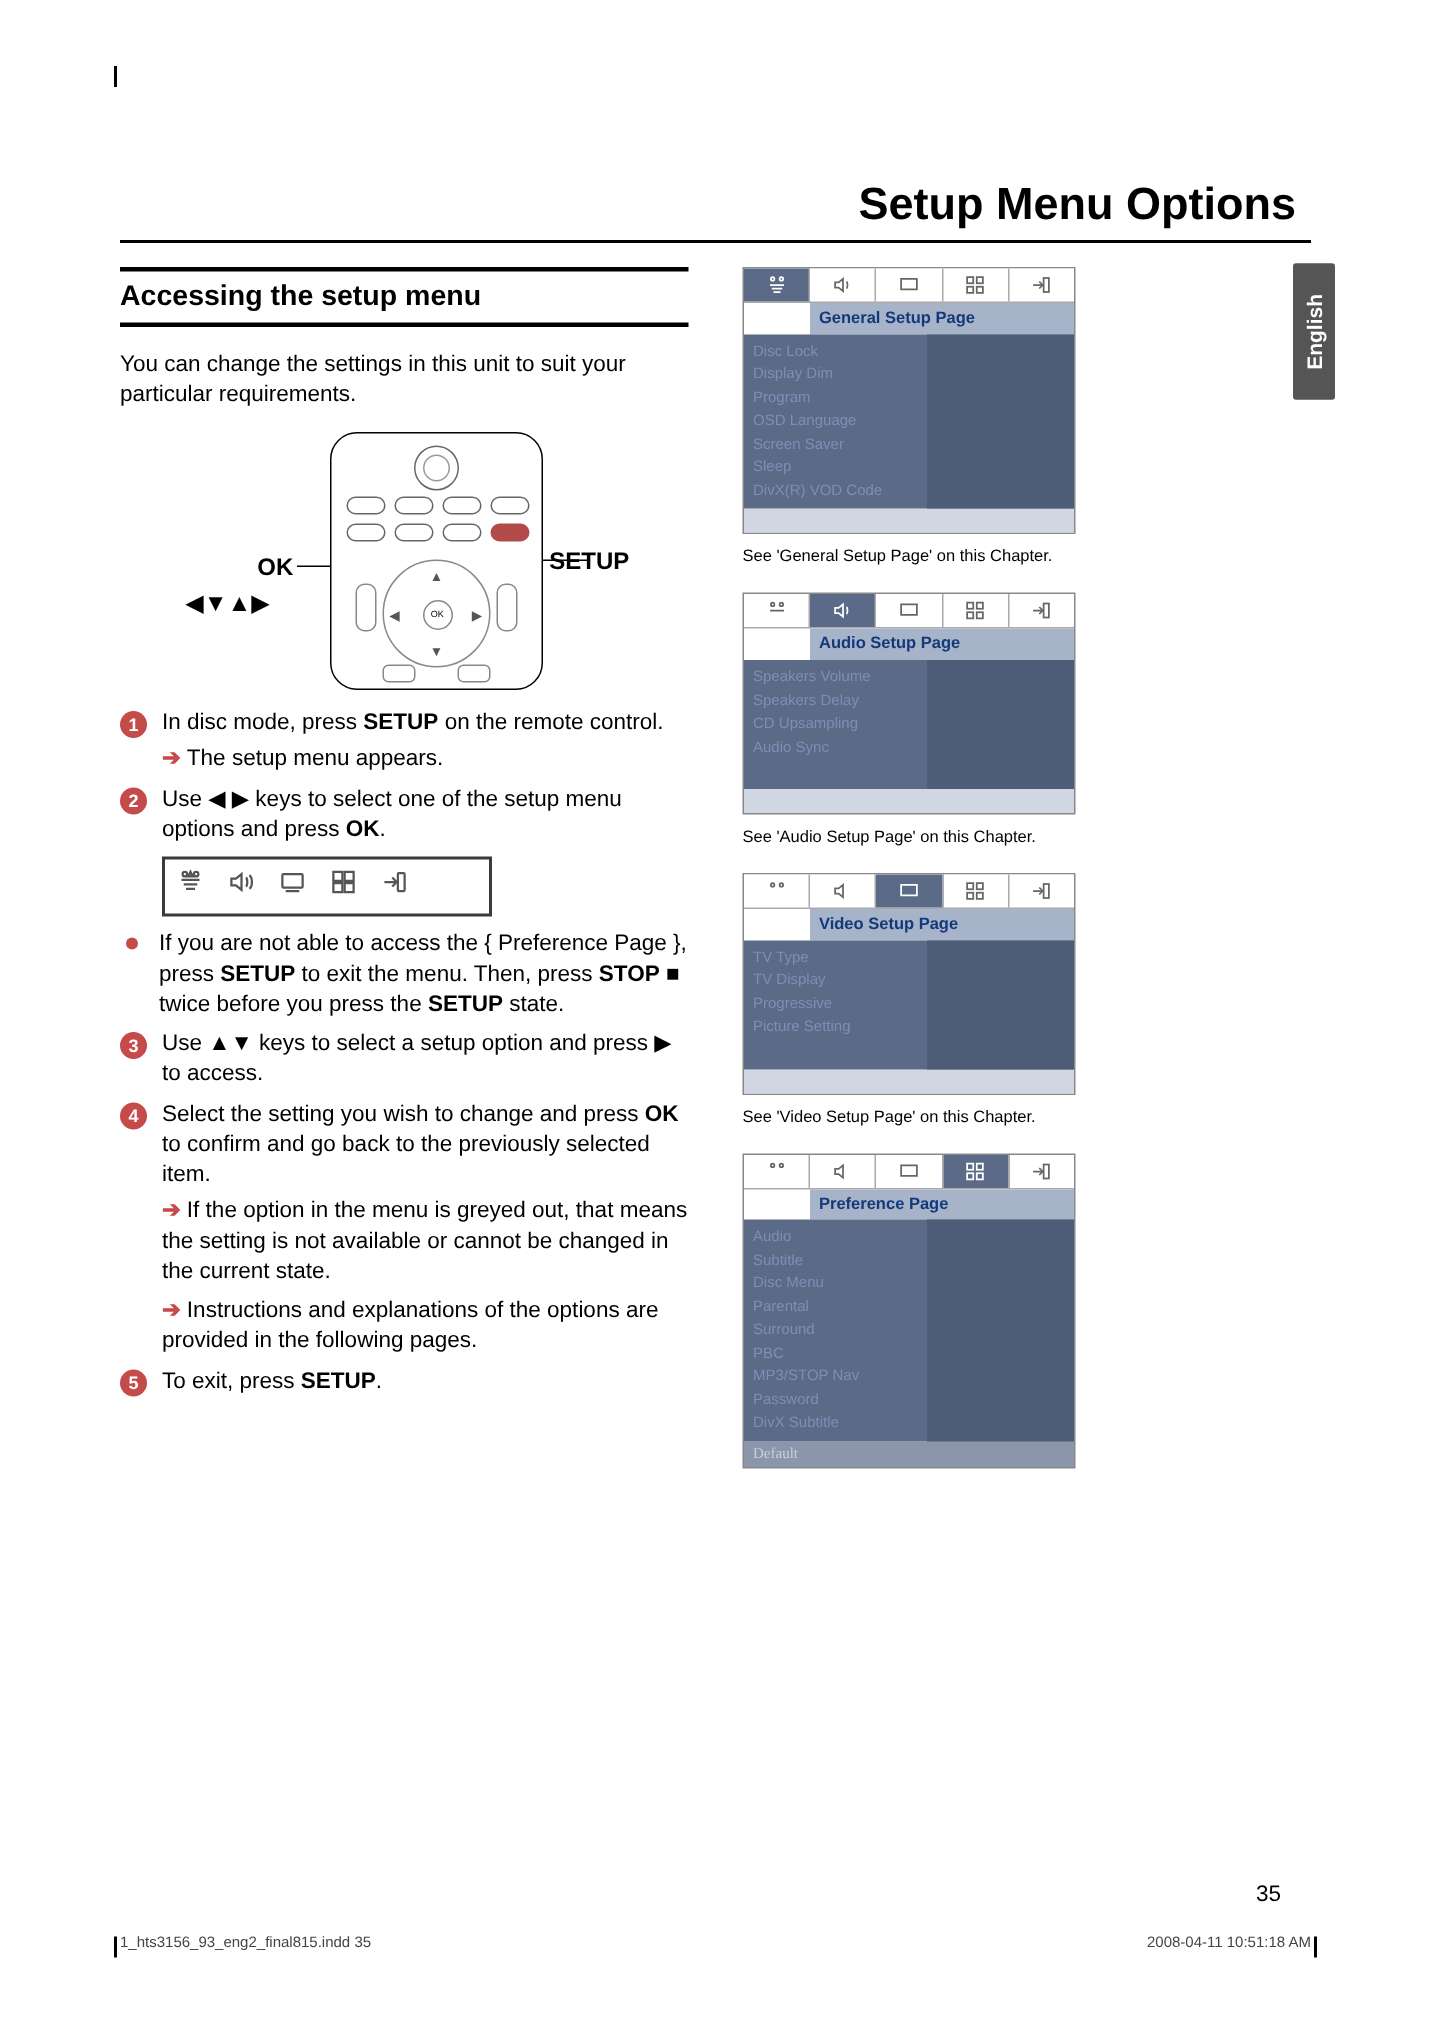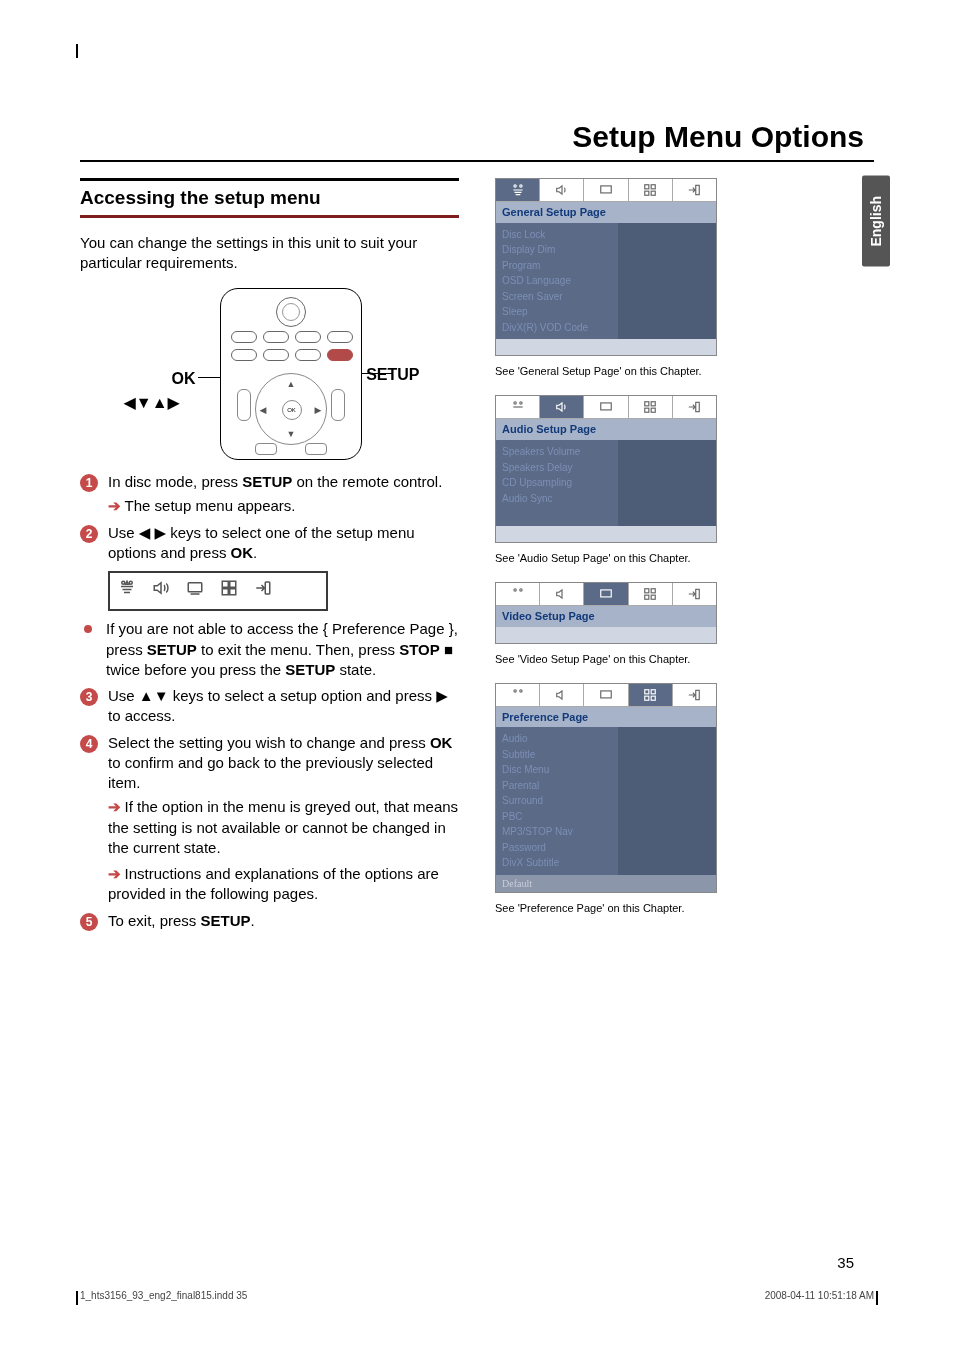--- a/index.html
+++ b/index.html
@@ -35,21 +35,21 @@
   .col {
     flex: 1;
     font-size: 15px;
     line-height: 1.35;
   }
   .col-right { flex: 1; }
   .section-heading {
     font-size: 19px;
     font-weight: bold;
     border-top: 3px solid #000;
-    border-bottom: 3px solid #7f1d1d;
+    border-bottom: 3px solid #000000;
     padding: 4px 0;
     margin: 0 0 14px 0;
   }
   .remote-diagram {
     width: 240px;
     height: 170px;
     margin: 14px auto;
     position: relative;
   }
   .remote-box {
@@ -167,20 +167,21 @@
     border-right:1px solid #aaa;
     display:flex; align-items:center; justify-content:center;
     font-size:13px; color:#666;
   }
   .menu-tab:last-child{border-right:none;}
   .menu-tab.active{ background:#5a6a87; color:#fff;}
   .menu-header{
     background:#a7b3c8; color:#123a7a;
     font-size:11px; font-weight:bold;
     padding:3px 6px;
+    margin-left:44px;
   }
   .menu-body{
     background:#5a6a87; color:#b8c2d4;
     font-size:10px;
     padding:4px 6px 4px 6px;
     min-height:92px;
     position:relative;
   }
   .menu-body.short{min-height:78px;}
   .menu-body .item{ padding:1px 0; color:#7c8fb5;}
@@ -466,20 +467,27 @@
               </svg>
             </div>
           <div class="menu-tab">
               <svg width="14" height="14" viewBox="0 0 24 24" fill="none" stroke="#666" stroke-width="2">
                 <path d="M3 12h10M10 8l4 4-4 4"></path>
                 <rect x="15" y="4" width="6" height="16"></rect>
               </svg>
             </div>
         </div>
         <div class="menu-header">Video Setup Page</div>
+        <div class="menu-body short">
+          <div class="menu-right"></div>
+          <div class="item">TV Type</div>
+          <div class="item">TV Display</div>
+          <div class="item">Progressive</div>
+          <div class="item">Picture Setting</div>
+        </div>
         <div class="menu-status"></div>
       </div>
       <div class="caption">See 'Video Setup Page' on this Chapter.</div>
 
       <div class="menu-screen">
         <div class="menu-tabs">
           <div class="menu-tab">
               <svg width="14" height="14" viewBox="0 0 24 24" fill="none" stroke="#666" stroke-width="2">
                 <circle cx="7" cy="5" r="2"></circle>
                 <circle cx="17" cy="5" r="2"></circle>
@@ -518,21 +526,20 @@
           <div class="item">Disc Menu</div>
           <div class="item">Parental</div>
           <div class="item">Surround</div>
           <div class="item">PBC</div>
           <div class="item">MP3/STOP Nav</div>
           <div class="item">Password</div>
           <div class="item">DivX Subtitle</div>
         </div>
         <div class="menu-status" style="background:#8c96aa;color:#c8cfdd;font-size:10px;padding:2px 6px;height:auto;">Default</div>
       </div>
-      <div class="caption">See 'Preference Page' on this Chapter.</div>
 
     </div>
   </div>
 
   <div class="page-num">35</div>
   <div class="footer">
     <span>1_hts3156_93_eng2_final815.indd   35</span>
     <span>2008-04-11   10:51:18 AM</span>
   </div>
 </div>

